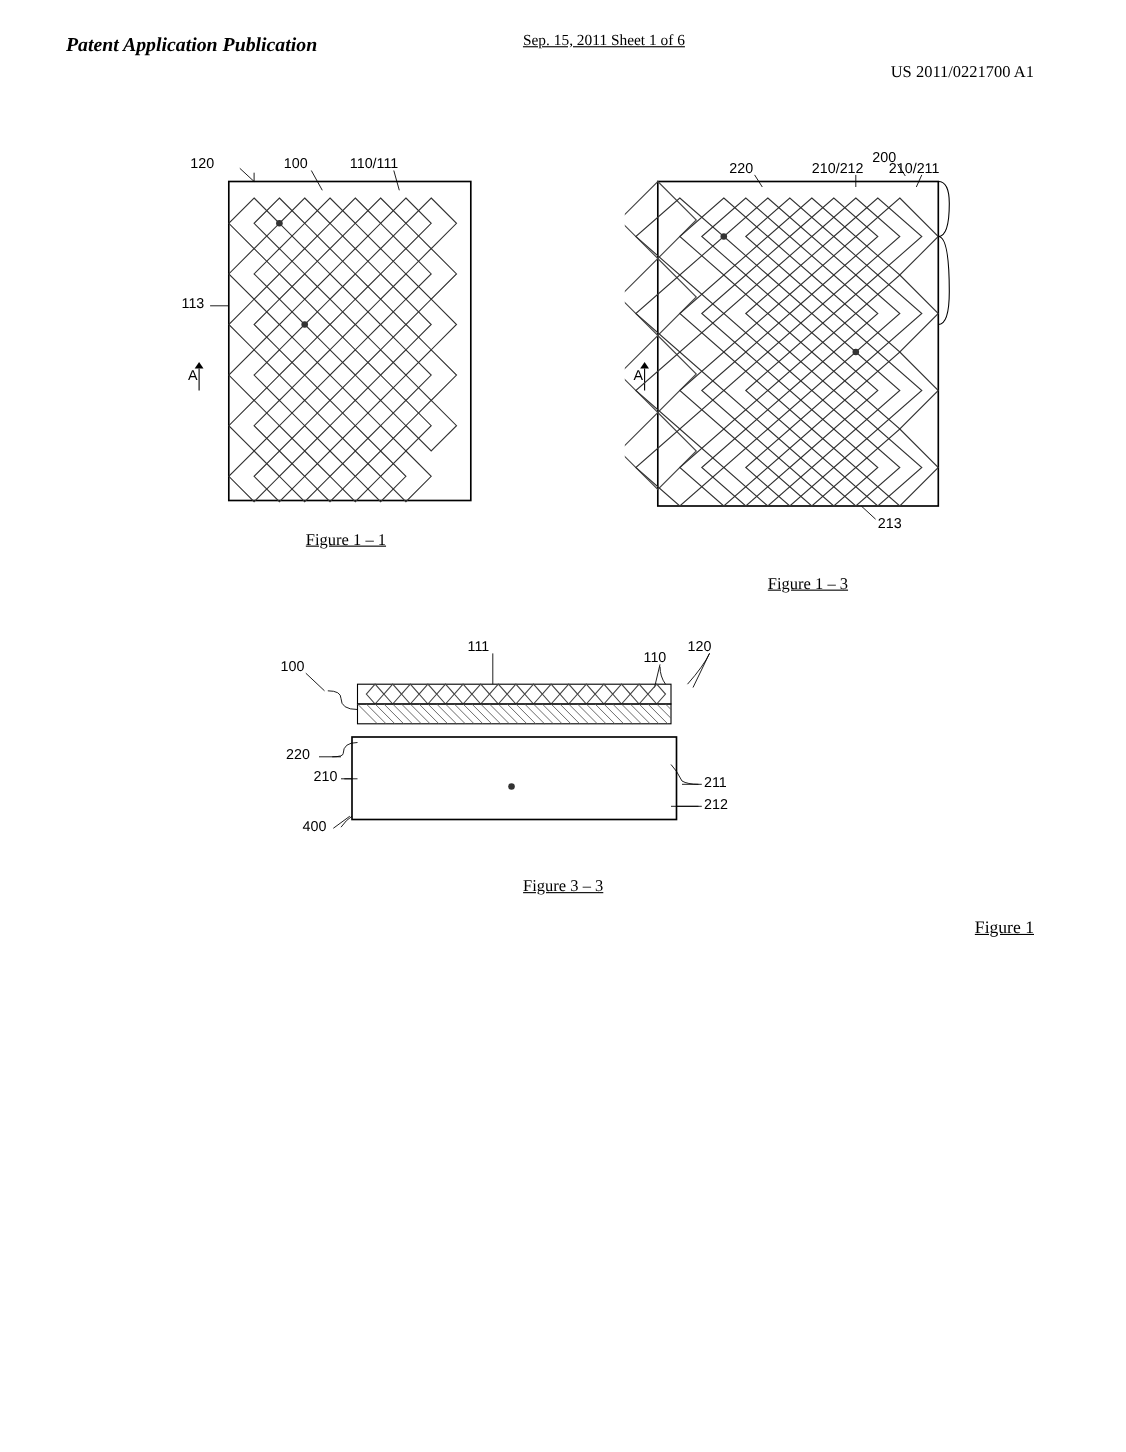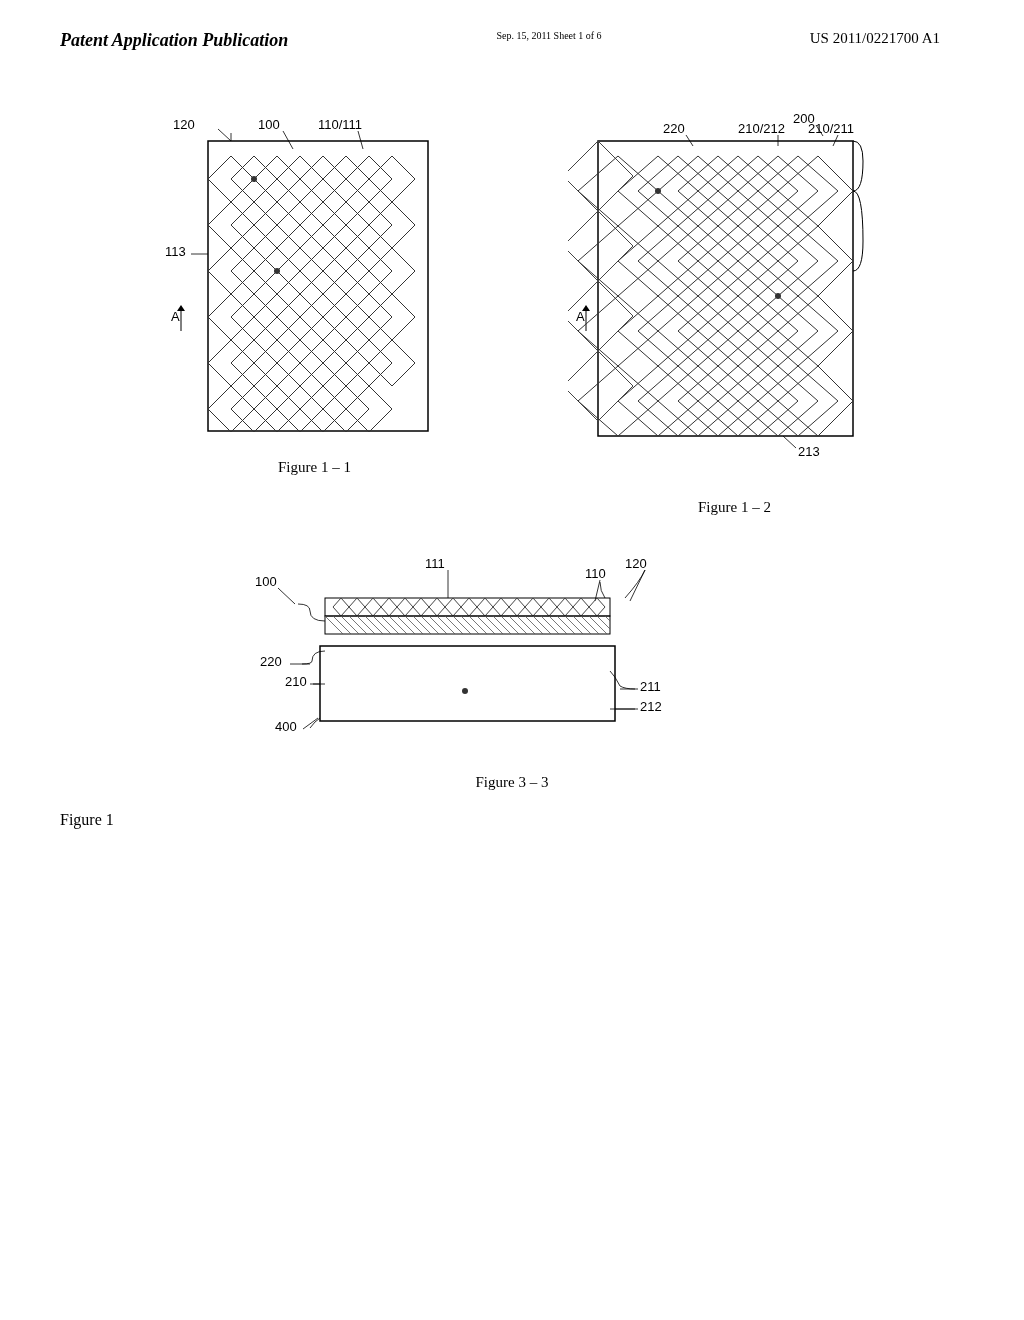--- a/index.html
+++ b/index.html
@@ -29,32 +29,35 @@
       border-bottom: none;
     }
 
     .header-left {
       font-size: 18px;
       font-weight: bold;
       font-style: italic;
     }
 
     .header-center {
-      font-size: 10px;
+      font-size: 14px;
+      text-decoration: underline;
     }
 
     .header-right {
       font-size: 15px;
       text-align: right;
+      margin-top: 28px;
     }
 
     
     .content {
       padding: 20px 60px;
       position: relative;
+      text-decoration: underline;
     }
 
     
     .figures-row1 {
       display: flex;
       justify-content: space-around;
       align-items: flex-start;
       margin-top: 30px;
       position: relative;
     }
@@ -85,21 +88,21 @@
     }
 
     
     .figures-row2 {
       display: flex;
       justify-content: center;
       margin-top: 40px;
     }
 
     .main-caption {
-      text-align: left;
+      text-align: right;
       font-size: 16px;
       margin-top: 20px;
       font-weight: normal;
     }
 
     
     .ref-label {
       font-size: 13px;
       font-family: Arial, sans-serif;
       fill: #000;
@@ -286,21 +289,21 @@
             <polygon points="150,290 190,255 230,290 190,325"></polygon>
             <polygon points="190,290 230,255 270,290 230,325"></polygon>
 
           </g>
 
           <circle cx="90" cy="80" r="3" fill="#333"></circle>
           <circle cx="210" cy="185" r="3" fill="#333"></circle>
 
           <path d="M285,30 Q295,30 295,50 Q295,80 285,80 Q295,80 295,130 Q295,160 285,160" fill="none" stroke="#000" stroke-width="1"></path>
         </svg>
-        <div class="figure-caption">Figure 1 – 2</div>
+        <div class="figure-caption">Figure 1 – 3</div>
       </div>
 
     </div>
 
     <div class="figures-row2">
       <div class="figure-container">
         <svg class="fig-svg" width="600" height="210" viewBox="0 0 600 210">
 
           <text x="55" y="30" class="ref-label" font-size="13" font-family="Arial">100</text>
           <line x1="78" y1="32" x2="95" y2="48" stroke="#000" stroke-width="0.8"></line>

